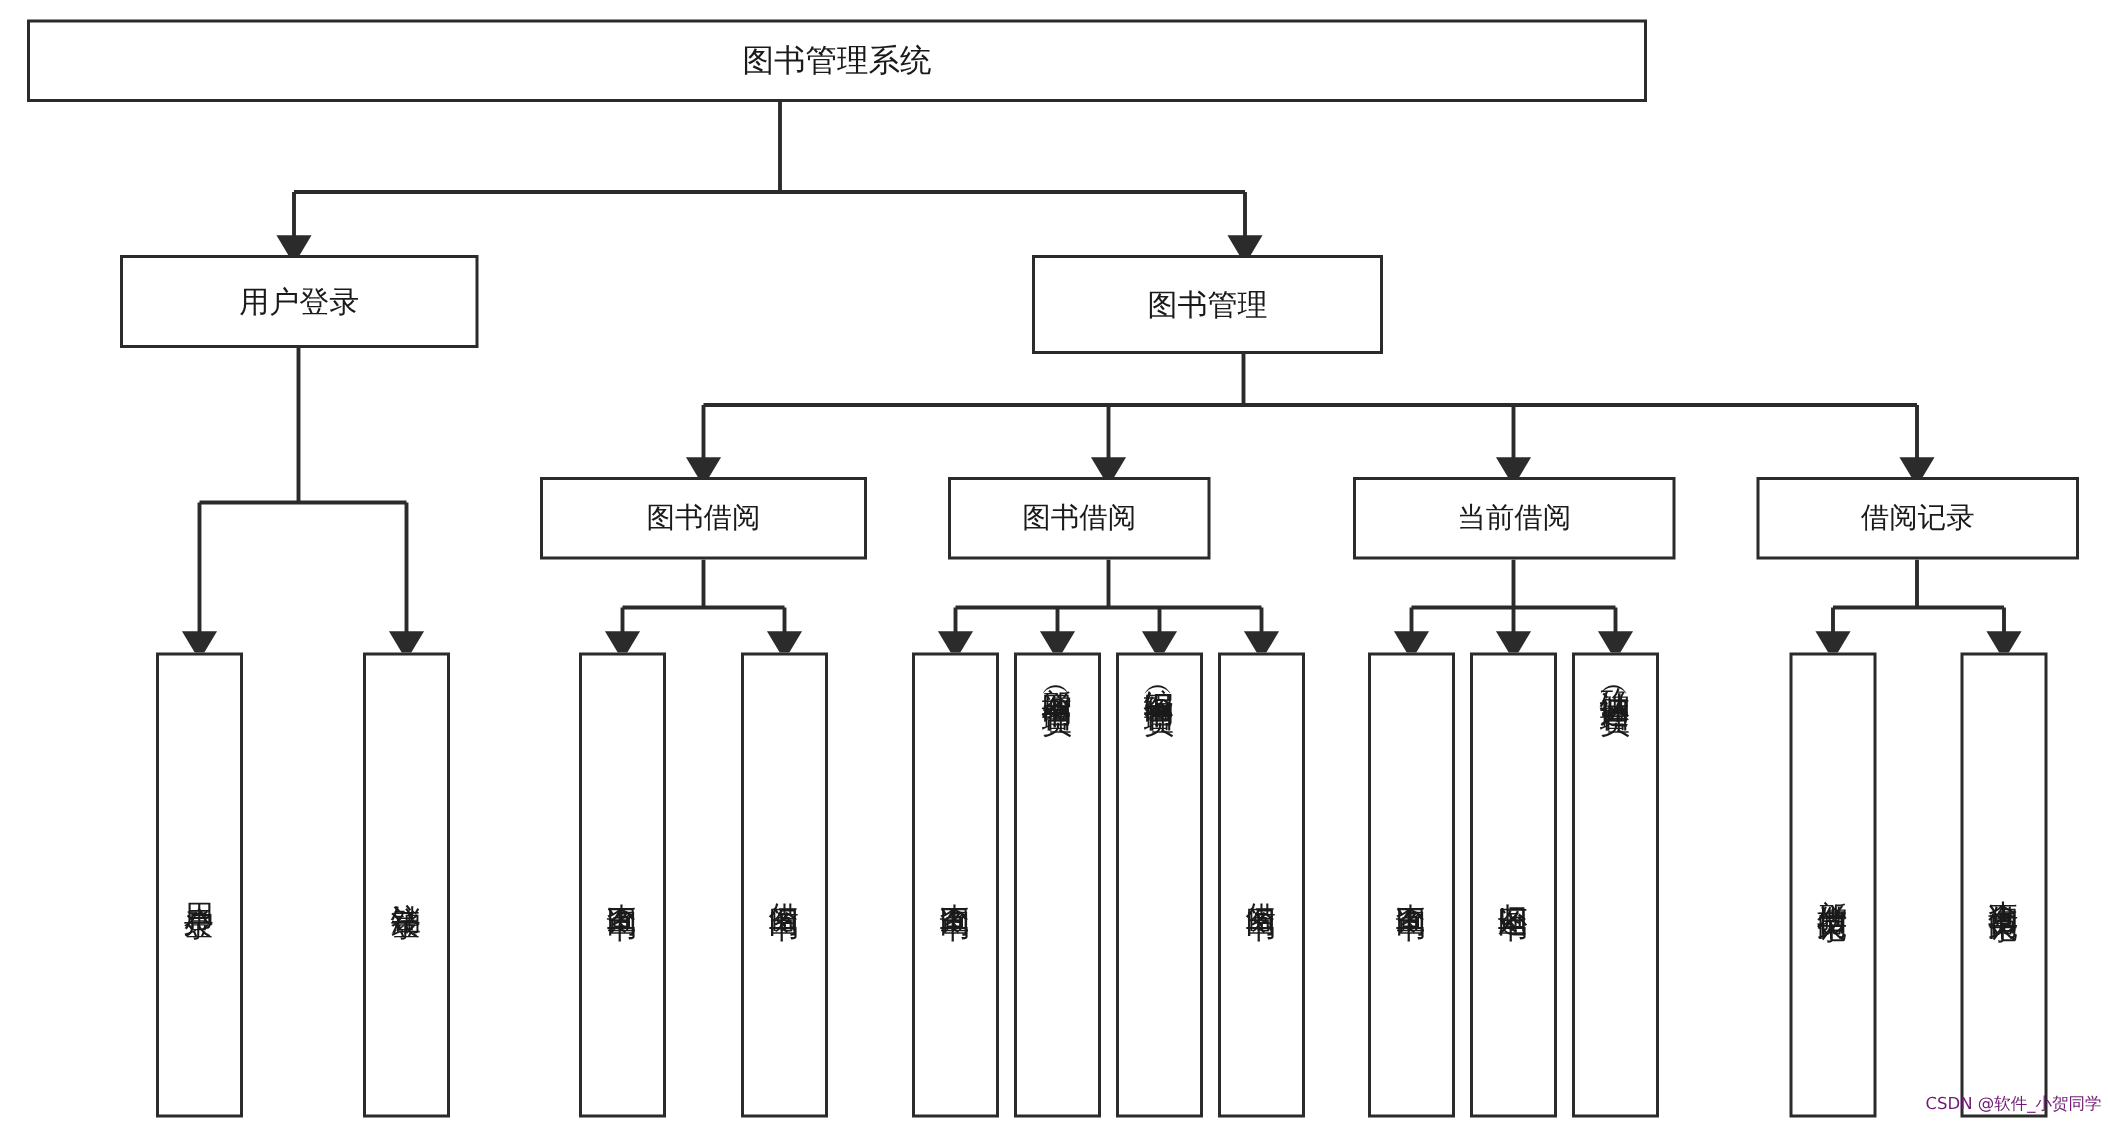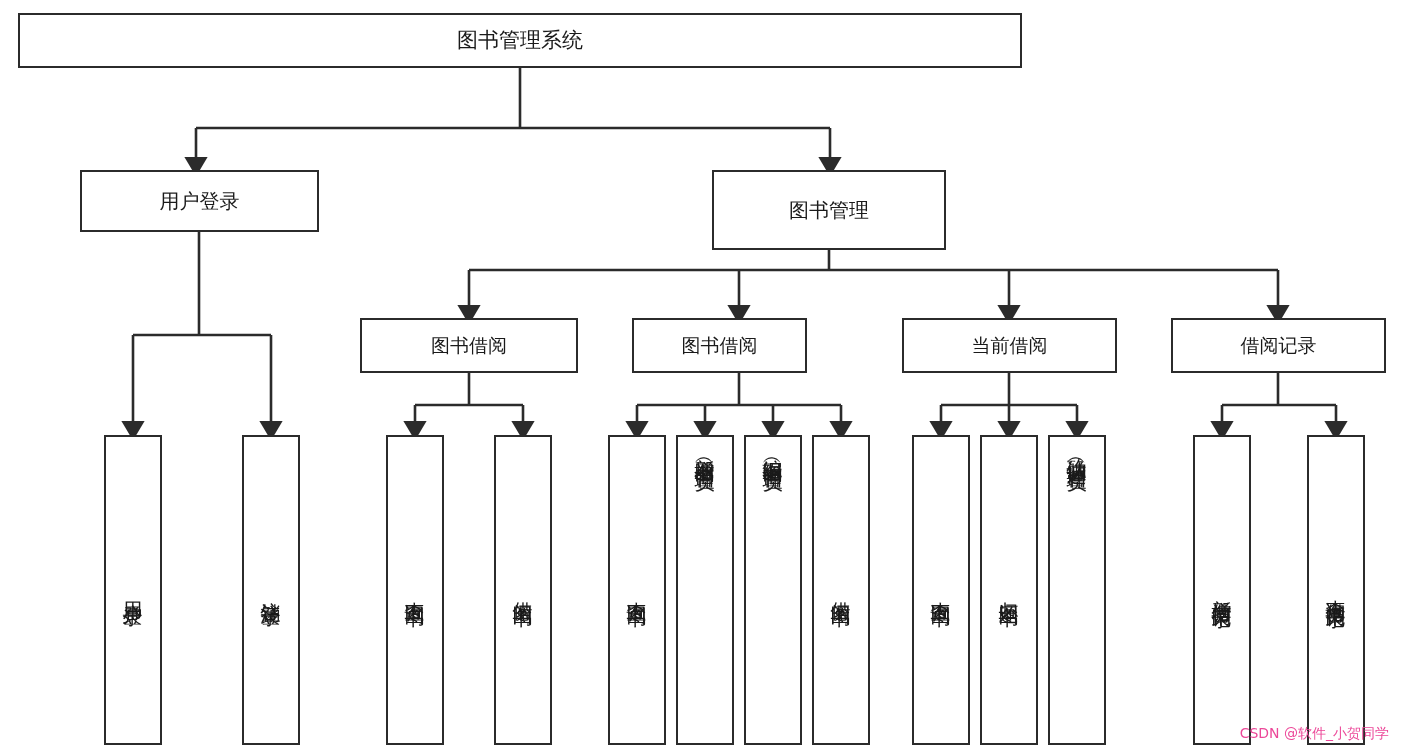--- a/index.html
+++ b/index.html
@@ -62,24 +62,24 @@
     letter-spacing: 2px;
     line-height: 1;
     white-space: nowrap;
   }
   .node.leaf.centered {
     align-items: center;
     padding-top: 0;
   }
   .watermark {
     position: absolute;
-    right: 16px;
+    right: 4px;
     bottom: 4px;
-    font-size: 14px;
-    color: #ec4899;
+    font-size: 11px;
+    color: #701a75;
     z-index: 3;
     white-space: nowrap;
   }
 </style>
 </head>
 <body>
 
 <div id="canvas">
 
   <svg id="wires" viewBox="0 0 1405 747" xmlns="http://www.w3.org/2000/svg">
@@ -125,28 +125,28 @@
       <path d="M1009,405 L1009,424" marker-end="url(#arrow)"></path>
       <path d="M1077,405 L1077,424" marker-end="url(#arrow)"></path>
 
       <path d="M1278,373 L1278,405"></path>
       <path d="M1222,405 L1336,405"></path>
       <path d="M1222,405 L1222,424" marker-end="url(#arrow)"></path>
       <path d="M1336,405 L1336,424" marker-end="url(#arrow)"></path>
     </g>
   </svg>
 
-  <div class="node root" style="left:18px; top:13px; width:1004px; height:55px;">
+  <div class="node root" style="left:18px; top:13px; width:1080px; height:55px;">
     <span class="label">图书管理系统</span>
   </div>
 
   <div class="node level2" style="left:80px; top:170px; width:239px; height:62px;">
     <span class="label">用户登录</span>
   </div>
-  <div class="node level2" style="left:712px; top:170px; width:234px; height:80px;">
+  <div class="node level2" style="left:688px; top:170px; width:234px; height:66px;">
     <span class="label">图书管理</span>
   </div>
 
   <div class="node level3" style="left:360px; top:318px; width:218px; height:55px;">
     <span class="label">图书借阅</span>
   </div>
   <div class="node level3" style="left:632px; top:318px; width:175px; height:55px;">
     <span class="label">图书借阅</span>
   </div>
   <div class="node level3" style="left:902px; top:318px; width:215px; height:55px;">

